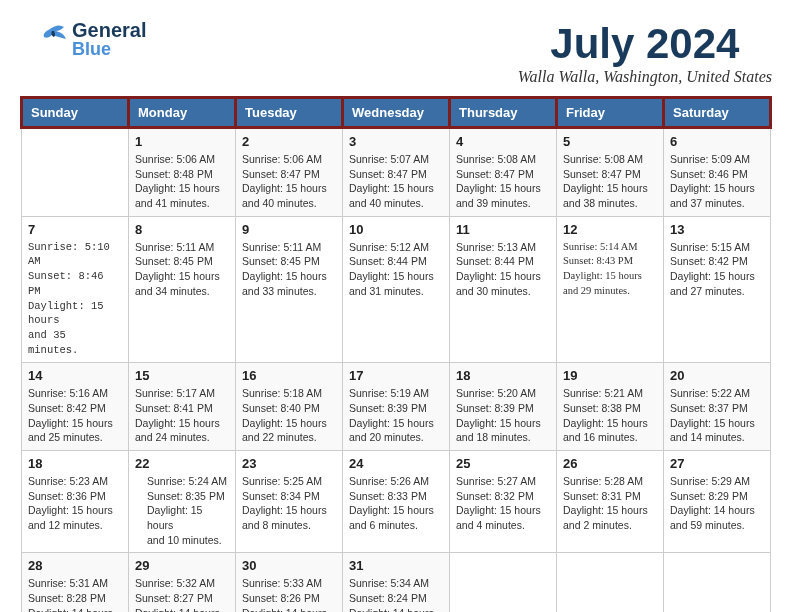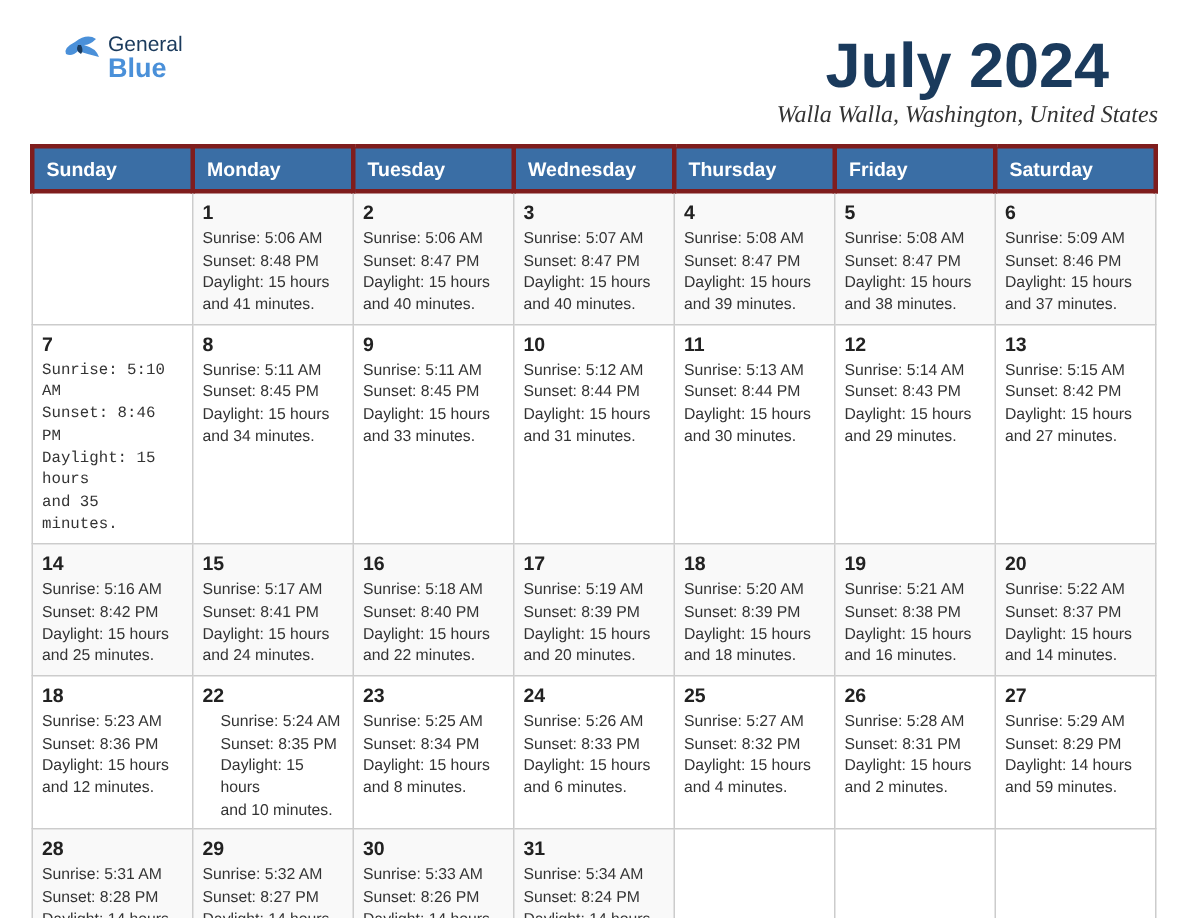--- a/index.html
+++ b/index.html
@@ -78,22 +78,22 @@
     .logo-icon {
       width: 48px;
       height: 36px;
     }
     .logo-name {
       display: flex;
       flex-direction: column;
       line-height: 1;
     }
     .logo-general {
-      font-size: 14px;
-      font-weight: normal;
+      font-size: 20px;
+      font-weight: bold;
       color: #1a3a5c;
     }
     .logo-blue {
       font-size: 18px;
       font-weight: bold;
       color: #4a90d9;
     }
   </style>
 </head>
 <body>
@@ -205,21 +205,21 @@
         </td>
         <td>
           <div class="day-number">11</div>
           <div class="day-info" style="white-space: pre-line;">Sunrise: 5:13 AM
 Sunset: 8:44 PM
 Daylight: 15 hours
 and 30 minutes.</div>
         </td>
         <td>
           <div class="day-number">12</div>
-          <div class="day-info" style="white-space: pre-line;">Sunrise: 5:14 AM
+          <div class="day-info" style="white-space: pre-line; font-family: Liberation Serif, serif;">Sunrise: 5:14 AM
 Sunset: 8:43 PM
 Daylight: 15 hours
 and 29 minutes.</div>
         </td>
         <td>
           <div class="day-number">13</div>
           <div class="day-info" style="white-space: pre-line;">Sunrise: 5:15 AM
 Sunset: 8:42 PM
 Daylight: 15 hours
 and 27 minutes.</div>

